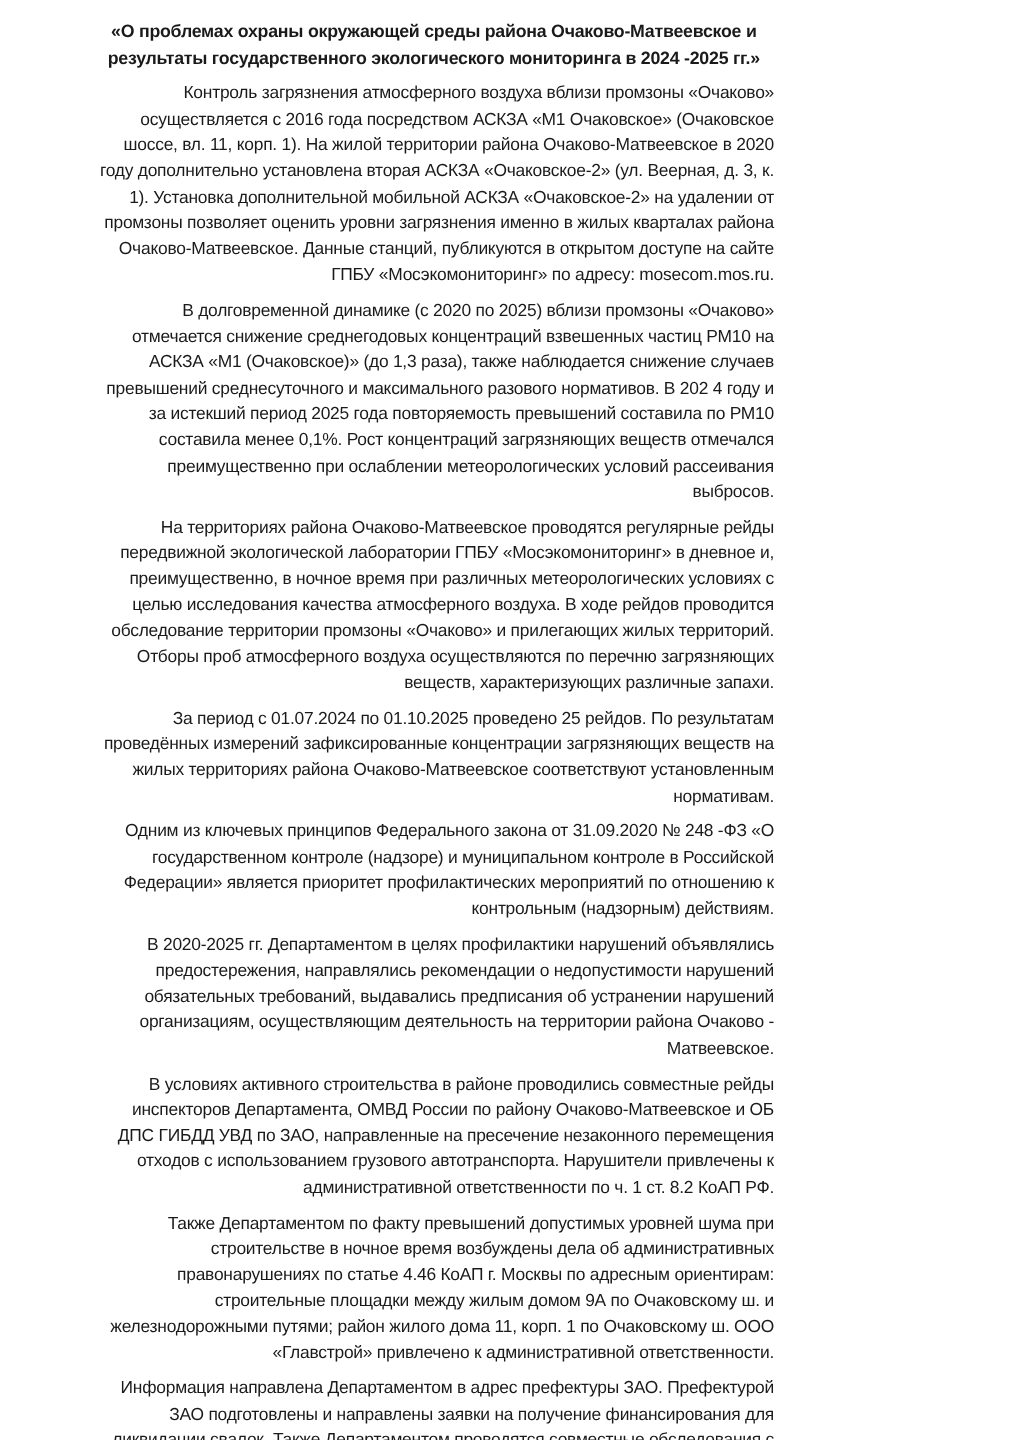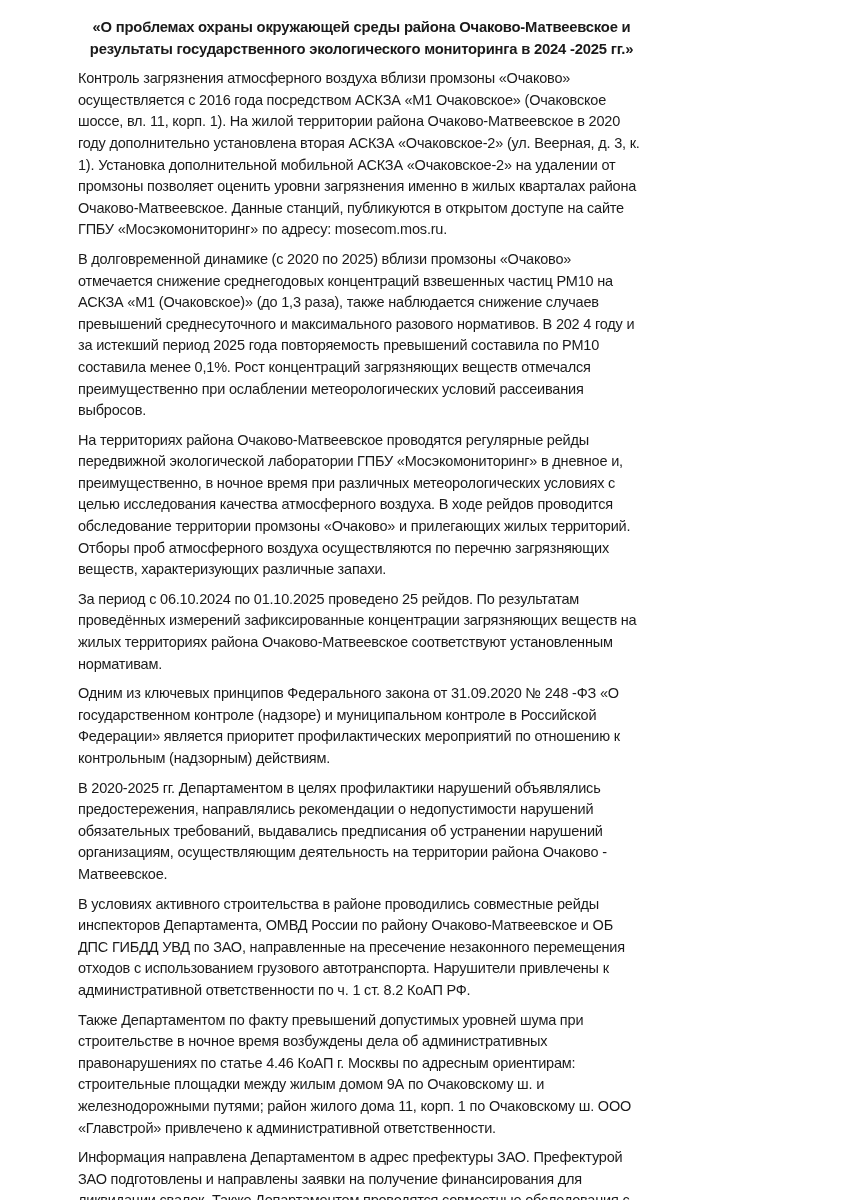--- a/index.html
+++ b/index.html
@@ -23,21 +23,21 @@
   }
   .doc-title {
     font-size: 14.8px;
     font-weight: 700;
     text-align: center;
     margin: 0 0 8px 0;
     padding: 0 4px;
   }
   .para {
     margin: 8px 0;
-    text-align: left;
+    text-align: right;
   }
   .signature {
     margin: 9px 0 0 355px;
     font-weight: 700;
     font-size: 14px;
     letter-spacing: -0.25px;
     line-height: 21.6px;
   }
   .sig-line {
     white-space: pre;
@@ -49,21 +49,21 @@
 <div class="page">
 
   <h1 class="doc-title">«О проблемах охраны окружающей среды района Очаково-Матвеевское и результаты государственного экологического мониторинга в 2024 -2025 гг.»</h1>
 
   <p class="para">Контроль загрязнения атмосферного воздуха вблизи промзоны «Очаково» осуществляется с 2016 года посредством АСКЗА «М1 Очаковское» (Очаковское шоссе, вл. 11, корп. 1). На жилой территории района Очаково-Матвеевское в 2020 году дополнительно установлена вторая АСКЗА «Очаковское-2» (ул. Веерная, д. 3, к. 1). Установка дополнительной мобильной АСКЗА «Очаковское-2» на удалении от промзоны позволяет оценить уровни загрязнения именно в жилых кварталах района Очаково-Матвеевское. Данные станций, публикуются в открытом доступе на сайте ГПБУ «Мосэкомониторинг» по адресу: mosecom.mos.ru.</p>
 
   <p class="para">В долговременной динамике (с 2020 по 2025) вблизи промзоны «Очаково» отмечается снижение среднегодовых концентраций взвешенных частиц РМ10 на АСКЗА «М1 (Очаковское)» (до 1,3 раза), также наблюдается снижение случаев превышений среднесуточного и максимального разового нормативов. В 202 4 году и за истекший период 2025 года повторяемость превышений составила по РМ10 составила менее 0,1%. Рост концентраций загрязняющих веществ отмечался преимущественно при ослаблении метеорологических условий рассеивания выбросов.</p>
 
   <p class="para">На территориях района Очаково-Матвеевское проводятся регулярные рейды передвижной экологической лаборатории ГПБУ «Мосэкомониторинг» в дневное и, преимущественно, в ночное время при различных метеорологических условиях с целью исследования качества атмосферного воздуха. В ходе рейдов проводится обследование территории промзоны «Очаково» и прилегающих жилых территорий. Отборы проб атмосферного воздуха осуществляются по перечню загрязняющих веществ, характеризующих различные запахи.</p>
 
-  <p class="para">За период с 06.10.2024 по 01.10.2025 проведено 25 рейдов. По результатам проведённых измерений зафиксированные концентрации загрязняющих веществ на жилых территориях района Очаково-Матвеевское соответствуют установленным нормативам.</p>
+  <p class="para">За период с 01.07.2024 по 01.10.2025 проведено 25 рейдов. По результатам проведённых измерений зафиксированные концентрации загрязняющих веществ на жилых территориях района Очаково-Матвеевское соответствуют установленным нормативам.</p>
 
   <p class="para">Одним из ключевых принципов Федерального закона от 31.09.2020 № 248 -ФЗ «О государственном контроле (надзоре) и муниципальном контроле в Российской Федерации» является приоритет профилактических мероприятий по отношению к контрольным (надзорным) действиям.</p>
 
   <p class="para">В 2020-2025 гг. Департаментом в целях профилактики нарушений объявлялись предостережения, направлялись рекомендации о недопустимости нарушений обязательных требований, выдавались предписания об устранении нарушений организациям, осуществляющим деятельность на территории района Очаково - Матвеевское.</p>
 
   <p class="para">В условиях активного строительства в районе проводились совместные рейды инспекторов Департамента, ОМВД России по району Очаково-Матвеевское и ОБ ДПС ГИБДД УВД по ЗАО, направленные на пресечение незаконного перемещения отходов с использованием грузового автотранспорта. Нарушители привлечены к административной ответственности по ч. 1 ст. 8.2 КоАП РФ.</p>
 
   <p class="para">Также Департаментом по факту превышений допустимых уровней шума при строительстве в ночное время возбуждены дела об административных правонарушениях по статье 4.46 КоАП г. Москвы по адресным ориентирам: строительные площадки между жилым домом 9А по Очаковскому ш. и железнодорожными путями; район жилого дома 11, корп. 1 по Очаковскому ш. ООО «Главстрой» привлечено к административной ответственности.</p>
 
 

